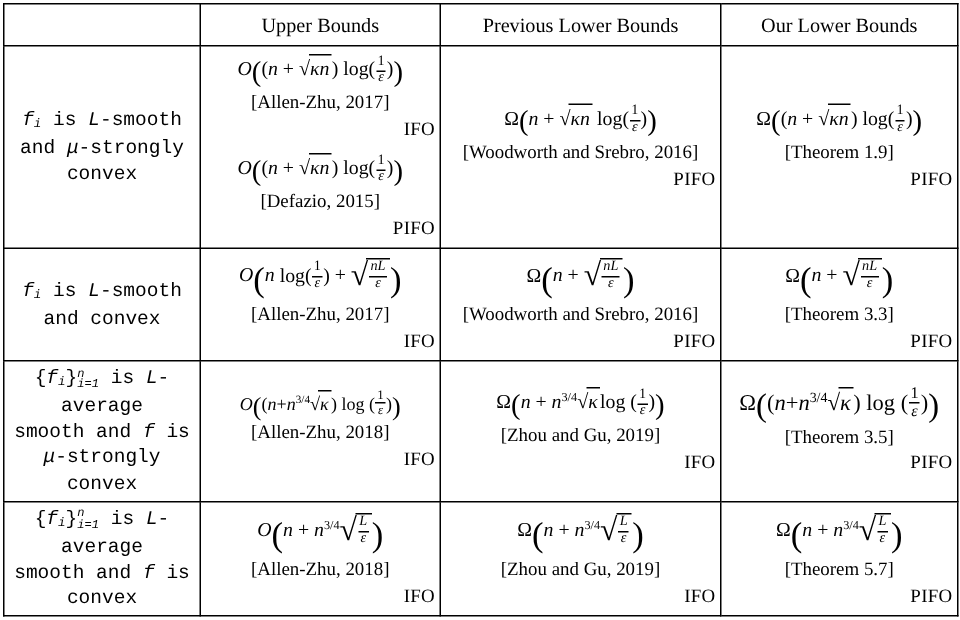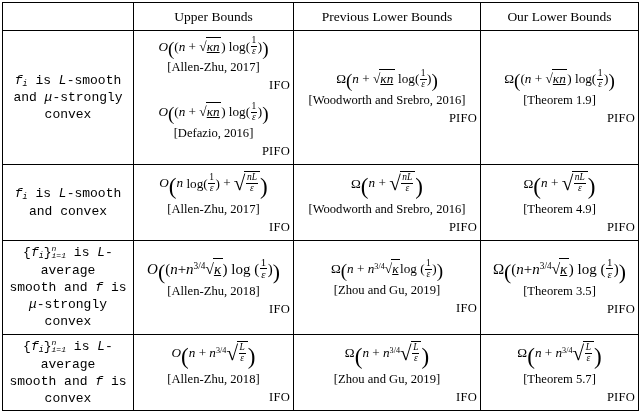--- a/index.html
+++ b/index.html
@@ -92,21 +92,20 @@
   .sqrt {
     display: inline-block;
     white-space: nowrap;
   }
   .sqrt > .rad { margin-right: -1px; font-size: 1.02em; }
   .sqrt > .rnd {
     display: inline-block;
     border-top: 0.9px solid #000;
     padding: 0 1.5px 0 1px;
     margin-top: 1px;
-    text-decoration: underline;
   }
   .sqrt.tall > .rad { font-size: 1.6em; vertical-align: -0.12em; }
   .sqrt.tall > .rnd { padding-top: 1px; }
 
   sup.exp { font-size: 0.62em; vertical-align: 0.55em; }
   sub.sb  { font-size: 0.64em; vertical-align: -0.22em; }
 
   .subsup {
     display: inline-block;
     vertical-align: -0.3em;
@@ -154,21 +153,21 @@
       <td class="cell">
         <span class="formula">
           <span class="cal">O</span><span class="paren-big">(</span><span>(</span><span class="mi">n</span> + <span class="sqrt"><span class="rad">√</span><span class="rnd"><span class="mi">κn</span></span></span><span>)</span> <span class="mrm">log(</span><span class="frac"><span class="num">1</span><span class="den mi">ε</span></span><span class="mrm">)</span><span class="paren-big">)</span>
         </span>
         <span class="ref">[Allen-Zhu, 2017]</span>
         <span class="oracle">IFO</span>
         <span class="spacer"></span>
         <span class="formula">
           <span class="cal">O</span><span class="paren-big">(</span><span>(</span><span class="mi">n</span> + <span class="sqrt"><span class="rad">√</span><span class="rnd"><span class="mi">κn</span></span></span><span>)</span> <span class="mrm">log(</span><span class="frac"><span class="num">1</span><span class="den mi">ε</span></span><span class="mrm">)</span><span class="paren-big">)</span>
         </span>
-        <span class="ref">[Defazio, 2016]</span>
+        <span class="ref">[Defazio, 2015]</span>
         <span class="oracle">PIFO</span>
       </td>
 
       <td class="cell">
         <span class="formula">
           <span class="mrm">Ω</span><span class="paren-big">(</span><span class="mi">n</span> + <span class="sqrt"><span class="rad">√</span><span class="rnd"><span class="mi">κn</span></span></span> <span class="mrm">log(</span><span class="frac"><span class="num">1</span><span class="den mi">ε</span></span><span class="mrm">)</span><span class="paren-big">)</span>
         </span>
         <span class="ref">[Woodworth and Srebro, 2016]</span>
         <span class="oracle">PIFO</span>
       </td>
@@ -204,40 +203,40 @@
           <span class="mrm">Ω</span><span class="paren-xl">(</span><span class="mi">n</span> + <span class="sqrt tall"><span class="rad">√</span><span class="rnd"><span class="frac"><span class="num mi">nL</span><span class="den mi">ε</span></span></span></span><span class="paren-xl">)</span>
         </span>
         <span class="ref">[Woodworth and Srebro, 2016]</span>
         <span class="oracle">PIFO</span>
       </td>
 
       <td class="cell">
         <span class="formula">
           <span class="mrm">Ω</span><span class="paren-xl">(</span><span class="mi">n</span> + <span class="sqrt tall"><span class="rad">√</span><span class="rnd"><span class="frac"><span class="num mi">nL</span><span class="den mi">ε</span></span></span></span><span class="paren-xl">)</span>
         </span>
-        <span class="ref">[Theorem 4.9]</span>
+        <span class="ref">[Theorem 3.3]</span>
         <span class="oracle">PIFO</span>
       </td>
     </tr>
 
     <tr>
       <td class="cond">
         {<span class="mi">f</span><sub class="sb mi">i</sub>}<span class="subsup"><span class="up mi">n</span><span class="dn mi">i=1</span></span>
         <span>is</span>
         <span class="mi">L</span><span>-average</span><br>
         <span>smooth</span>
         <span>and</span>
         <span class="mi">f</span>
         <span>is</span><br>
         <span class="mi">μ</span><span>-strongly</span>
         <span>convex</span>
       </td>
 
       <td class="cell">
-        <span class="formula" style="font-size:15px">
+        <span class="formula" style="font-size:12px">
           <span class="cal">O</span><span class="paren-big">(</span><span>(</span><span class="mi">n</span>+<span class="mi">n</span><sup class="exp">3/4</sup><span class="sqrt"><span class="rad">√</span><span class="rnd"><span class="mi">κ</span></span></span><span>)</span> <span class="mrm">log</span> <span>(</span><span class="frac"><span class="num">1</span><span class="den mi">ε</span></span><span>)</span><span class="paren-big">)</span>
         </span>
         <span class="ref">[Allen-Zhu, 2018]</span>
         <span class="oracle">IFO</span>
       </td>
 
       <td class="cell">
         <span class="formula">
           <span class="mrm">Ω</span><span class="paren-big">(</span><span class="mi">n</span> + <span class="mi">n</span><sup class="exp">3/4</sup><span class="sqrt"><span class="rad">√</span><span class="rnd"><span class="mi">κ</span></span></span><span class="mrm">log</span> <span>(</span><span class="frac"><span class="num">1</span><span class="den mi">ε</span></span><span>)</span><span class="paren-big">)</span>
         </span>

